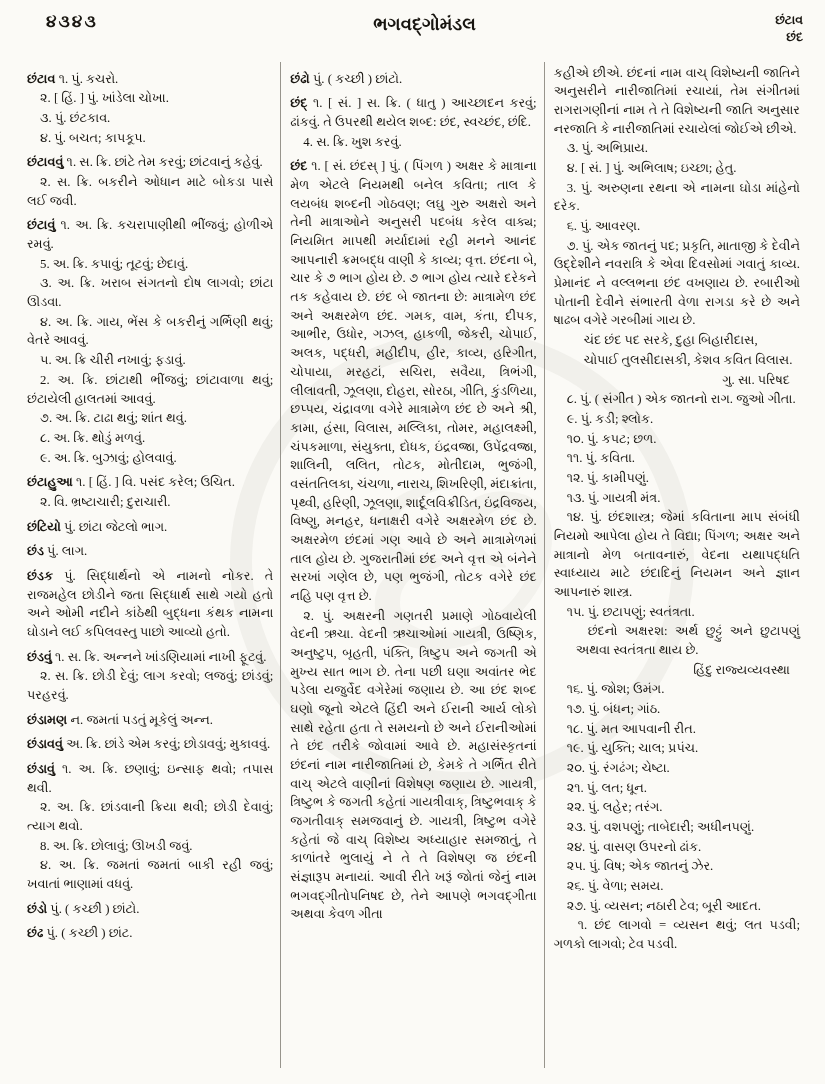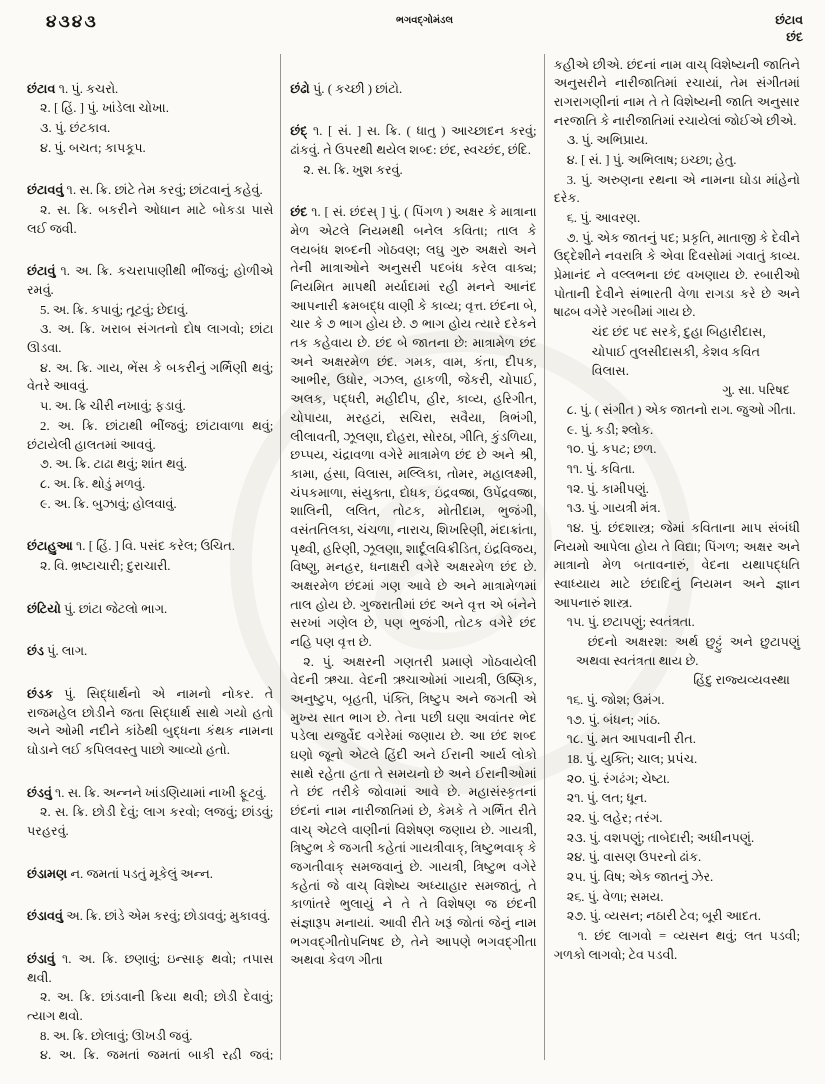--- a/index.html
+++ b/index.html
@@ -2,34 +2,34 @@
 <html lang="gu"><head>
 <meta charset="utf-8">
 <style>
   html,body{margin:0;padding:0;background:#e8e8e4;}
   .page{
     width:825px;height:1084px;margin:0 auto;position:relative;
     background:#fbfaf6;color:#17140f;box-sizing:border-box;
     padding:12px 18px 8px 24px;overflow:hidden;
     font-family:"Liberation Serif","DejaVu Serif",serif;
   }
-  .hdr{display:flex;align-items:flex-start;margin-bottom:4px;}
+  .hdr{display:flex;align-items:flex-start;margin-bottom:12px;}
   .pagenum{width:130px;font-size:17px;font-weight:bold;letter-spacing:2px;padding-left:22px;}
-  .booktitle{flex:1;text-align:center;font-size:10px;font-weight:bold;padding-top:2px;}
+  .booktitle{flex:1;text-align:center;font-size:18px;font-weight:bold;padding-top:2px;}
   .catchwords{width:130px;text-align:right;font-size:12.5px;font-weight:bold;line-height:1.35;padding-right:4px;}
   .cols{display:flex;height:1010px;overflow:hidden;position:relative;z-index:2;}
   .col{flex:1;overflow:hidden;font-size:12.8px;line-height:1.46;padding:6px 7px 0 3px;}
   .col + .divider + .col{padding-left:9px;}
   .divider{width:1px;background:#97948c;margin-top:4px;}
   p.para{margin:0 0 1px 0;text-align:justify;}
-  p.entry{margin-top:24px;text-indent:0;}
+  p.entry{margin-top:6px;text-indent:0;}
   p.entry b{font-weight:bold;}
   p.sense{text-indent:13px;}
   p.cont{text-indent:0;}
-  p.verse{margin-left:38px;text-align:left;}
+  p.verse{margin-left:30px;text-align:left;}
   p.attrib{text-align:right;padding-right:10px;}
   p.quote{margin-left:22px;text-indent:12px;}
   p.idiom{text-indent:24px;}
   .watermark{
     position:absolute;left:230px;top:330px;z-index:1;
     width:420px;height:420px;border:22px solid rgba(120,115,100,0.07);
     border-radius:50%;display:flex;align-items:center;justify-content:center;
     font-size:260px;color:rgba(120,115,100,0.06);pointer-events:none;
     font-family:"DejaVu Sans",sans-serif;
   }
@@ -81,21 +81,21 @@
         <p class="para sense">૨. અ. ક્રિ. છાંડવાની ક્રિયા થવી; છોડી દેવાવું; ત્યાગ થવો.</p>
         <p class="para sense">8. અ. ક્રિ. છોલાવું; ઊખડી જવું.</p>
         <p class="para sense">૪. અ. ક્રિ. જમતાં જમતાં બાકી રહી જવું; ખવાતાં ભાણામાં વધવું.</p>
         <p class="para entry"><b>છંડો</b> પું. ( કચ્છી ) છાંટો.</p>
         <p class="para entry"><b>છંઢ</b> પું. ( કચ્છી ) છાંટ.</p>
       </div>
     <div class="divider"></div>
     <div class="col" id="col-1">
         <p class="para entry"><b>છંઢો</b> પું. ( કચ્છી ) છાંટો.</p>
         <p class="para entry"><b>છંદ્</b> ૧. [ સં. ] સ. ક્રિ. ( ધાતુ ) આચ્છાદન કરવું; ઢાંકવું. તે ઉપરથી થયેલ શબ્દ: છંદ, સ્વચ્છંદ, છંદિ.</p>
-        <p class="para sense">૨. સ. ક્રિ. ખુશ કરવું.</p>
+        <p class="para sense">4. સ. ક્રિ. ખુશ કરવું.</p>
         <p class="para entry"><b>છંદ</b> ૧. [ સં. છંદસ્ ] પું. ( પિંગળ ) અક્ષર કે માત્રાના મેળ એટલે નિયમથી બનેલ કવિતા; તાલ કે લયબંધ શબ્દની ગોઠવણ; લઘુ ગુરુ અક્ષરો અને તેની માત્રાઓને અનુસરી પદબંધ કરેલ વાક્ય; નિયમિત માપથી મર્યાદામાં રહી મનને આનંદ આપનારી ક્રમબદ્ધ વાણી કે કાવ્ય; વૃત્ત. છંદના બે, ચાર કે ૭ ભાગ હોય છે. ૭ ભાગ હોય ત્યારે દરેકને તક કહેવાય છે. છંદ બે જાતના છે: માત્રામેળ છંદ અને અક્ષરમેળ છંદ. ગમક, વામ, કંતા, દીપક, આભીર, ઉધોર, ગઝલ, હાકળી, જેકરી, ચોપાઈ, અલક, પદ્ધરી, મહીદીપ, હીર, કાવ્ય, હરિગીત, ચોપાયા, મરહટાં, સચિરા, સવૈયા, ત્રિભંગી, લીલાવતી, ઝૂલણા, દોહરા, સોરઠા, ગીતિ, કુંડળિયા, છપ્પય, ચંદ્રાવળા વગેરે માત્રામેળ છંદ છે અને શ્રી, કામા, હંસા, વિલાસ, મલ્લિકા, તોમર, મહાલક્ષ્મી, ચંપકમાળા, સંયુક્તા, દોધક, ઇંદ્રવજ્રા, ઉપેંદ્રવજ્રા, શાલિની, લલિત, તોટક, મોતીદામ, ભુજંગી, વસંતતિલકા, ચંચળા, નારાચ, શિખરિણી, મંદાક્રાંતા, પૃથ્વી, હરિણી, ઝૂલણા, શાર્દૂલવિક્રીડિત, ઇંદ્રવિજય, વિષ્ણુ, મનહર, ધનાક્ષરી વગેરે અક્ષરમેળ છંદ છે. અક્ષરમેળ છંદમાં ગણ આવે છે અને માત્રામેળમાં તાલ હોય છે. ગુજરાતીમાં છંદ અને વૃત્ત એ બંનેને સરખાં ગણેલ છે, પણ ભુજંગી, તોટક વગેરે છંદ નહિ પણ વૃત્ત છે.</p>
         <p class="para sense">૨. પું. અક્ષરની ગણતરી પ્રમાણે ગોઠવાયેલી વેદની ઋચા. વેદની ઋચાઓમાં ગાયત્રી, ઉષ્ણિક, અનુષ્ટુપ, બૃહતી, પંક્તિ, ત્રિષ્ટુપ અને જગતી એ મુખ્ય સાત ભાગ છે. તેના પછી ઘણા અવાંતર ભેદ પડેલા યજુર્વેદ વગેરેમાં જણાય છે. આ છંદ શબ્દ ઘણો જૂનો એટલે હિંદી અને ઈરાની આર્ય લોકો સાથે રહેતા હતા તે સમયનો છે અને ઈરાનીઓમાં તે છંદ તરીકે જોવામાં આવે છે. મહાસંસ્કૃતનાં છંદનાં નામ નારીજાતિમાં છે, કેમકે તે ગર્ભિત રીતે વાચ્ એટલે વાણીનાં વિશેષણ જણાય છે. ગાયત્રી, ત્રિષ્ટુભ કે જગતી કહેતાં ગાયત્રીવાક્, ત્રિષ્ટુભવાક્ કે જગતીવાક્ સમજવાનું છે. ગાયત્રી, ત્રિષ્ટુભ વગેરે કહેતાં જે વાચ્ વિશેષ્ય અધ્યાહાર સમજાતું, તે કાળાંતરે ભુલાયું ને તે તે વિશેષણ જ છંદની સંજ્ઞારૂપ મનાયાં. આવી રીતે ખરૂં જોતાં જેનું નામ ભગવદ્ગીતોપનિષદ છે, તેને આપણે ભગવદ્ગીતા અથવા કેવળ ગીતા</p>
       </div>
     <div class="divider"></div>
     <div class="col" id="col-2">
         <p class="para cont">કહીએ છીએ. છંદનાં નામ વાચ્ વિશેષ્યની જાતિને અનુસરીને નારીજાતિમાં રચાયાં, તેમ સંગીતમાં રાગરાગણીનાં નામ તે તે વિશેષ્યની જાતિ અનુસાર નરજાતિ કે નારીજાતિમાં રચાયેલાં જોઈએ છીએ.</p>
         <p class="para sense">૩. પું. અભિપ્રાય.</p>
         <p class="para sense">૪. [ સં. ] પું. અભિલાષ; ઇચ્છા; હેતુ.</p>
         <p class="para sense">3. પું. અરુણના રથના એ નામના ઘોડા માંહેનો દરેક.</p>
         <p class="para sense">૬. પું. આવરણ.</p>
@@ -109,21 +109,21 @@
         <p class="para sense">૧૧. પું. કવિતા.</p>
         <p class="para sense">૧૨. પું. કામીપણું.</p>
         <p class="para sense">૧૩. પું. ગાયત્રી મંત્ર.</p>
         <p class="para sense">૧૪. પું. છંદશાસ્ત્ર; જેમાં કવિતાના માપ સંબંધી નિયમો આપેલા હોય તે વિદ્યા; પિંગળ; અક્ષર અને માત્રાનો મેળ બતાવનારું, વેદના યથાપદ્ધતિ સ્વાધ્યાય માટે છંદાદિનું નિયમન અને જ્ઞાન આપનારું શાસ્ત્ર.</p>
         <p class="para sense">૧૫. પું. છટાપણું; સ્વતંત્રતા.</p>
         <p class="para quote">છંદનો અક્ષરશ: અર્થ છુટ્ટું અને છુટાપણું અથવા સ્વતંત્રતા થાય છે.</p>
         <p class="para attrib">હિંદુ રાજ્યવ્યવસ્થા</p>
         <p class="para sense">૧૬. પું. જોશ; ઉમંગ.</p>
         <p class="para sense">૧૭. પું. બંધન; ગાંઠ.</p>
         <p class="para sense">૧૮. પું. મત આપવાની રીત.</p>
-        <p class="para sense">18. પું. યુક્તિ; ચાલ; પ્રપંચ.</p>
+        <p class="para sense">૧૯. પું. યુક્તિ; ચાલ; પ્રપંચ.</p>
         <p class="para sense">૨૦. પું. રંગઢંગ; ચેષ્ટા.</p>
         <p class="para sense">૨૧. પું. લત; ધૂન.</p>
         <p class="para sense">૨૨. પું. લહેર; તરંગ.</p>
         <p class="para sense">૨૩. પું. વશપણું; તાબેદારી; અધીનપણું.</p>
         <p class="para sense">૨૪. પું. વાસણ ઉપરનો ઢાંક.</p>
         <p class="para sense">૨૫. પું. વિષ; એક જાતનું ઝેર.</p>
         <p class="para sense">૨૬. પું. વેળા; સમય.</p>
         <p class="para sense">૨૭. પું. વ્યસન; નઠારી ટેવ; બૂરી આદત.</p>
         <p class="para idiom">૧. છંદ લાગવો = વ્યસન થવું; લત પડવી; ગળકો લાગવો; ટેવ પડવી.</p>
       </div>

